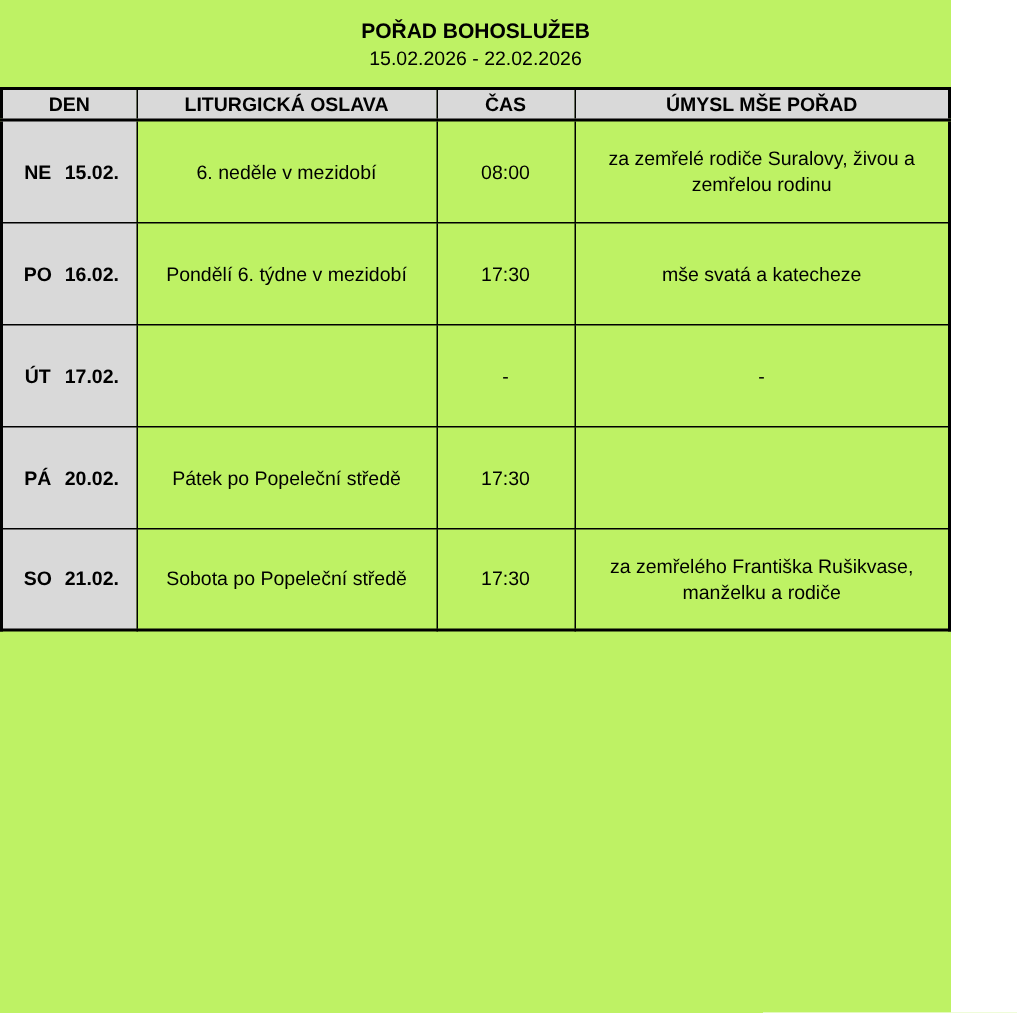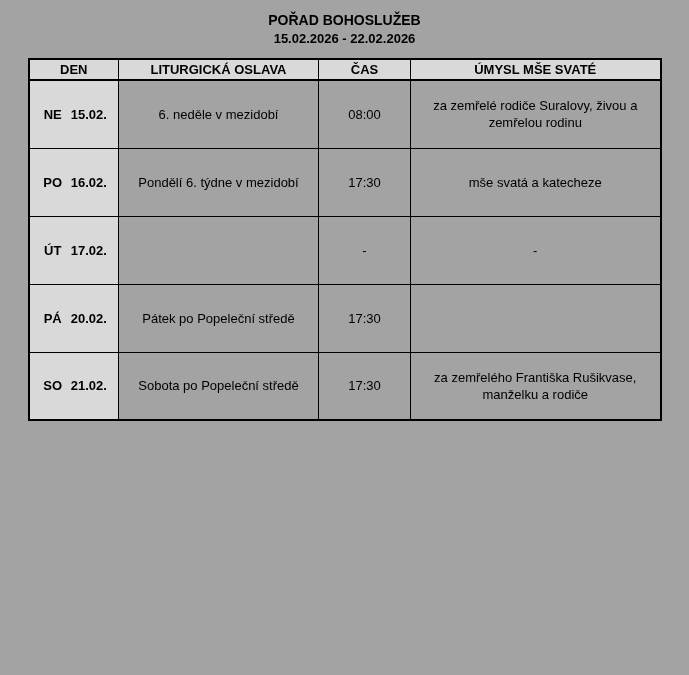--- a/index.html
+++ b/index.html
@@ -4,44 +4,44 @@
 <style>
   * { box-sizing: border-box; }
   html, body {
     margin: 0;
     padding: 0;
     background: #ffffff;
     font-family: "Liberation Sans", sans-serif;
     color: #000000;
   }
   .page {
-    width: 689px;
+    width: 634px;
     height: 675px;
-    background: #a3a3a3;
+    background: #bef264;
     overflow: hidden;
   }
   .titles {
     text-align: center;
     padding-top: 11px;
   }
   .title-main {
     font-size: 14px;
     font-weight: bold;
     line-height: 19px;
     margin: 0;
   }
   .title-sub {
     font-size: 14px;
     font-weight: bold;
     line-height: 19px;
     margin: 0;
   }
   .title-dates {
     font-size: 13px;
-    font-weight: bold;
+    font-weight: normal;
     line-height: 18px;
     margin: 0;
   }
   table.schedule {
     border-collapse: collapse;
     margin: 10px auto 0 auto;
     border: 2px solid #000000;
     table-layout: fixed;
     width: 632px;
   }
@@ -93,21 +93,21 @@
       <col class="c-den">
       <col class="c-oslava">
       <col class="c-cas">
       <col class="c-umysl">
     </colgroup>
     <thead>
       <tr>
         <th>DEN</th>
         <th>LITURGICKÁ OSLAVA</th>
         <th>ČAS</th>
-        <th>ÚMYSL MŠE SVATÉ</th>
+        <th>ÚMYSL MŠE POŘAD</th>
       </tr>
     </thead>
     <tbody>
         <tr>
     <td class="day-cell">
       <span class="day-abbr">NE</span><span class="day-date">15.02.</span>
     </td>
     <td>6. neděle v mezidobí</td>
     <td>08:00</td>
     <td>za zemřelé rodiče Suralovy, živou a zemřelou rodinu</td>

